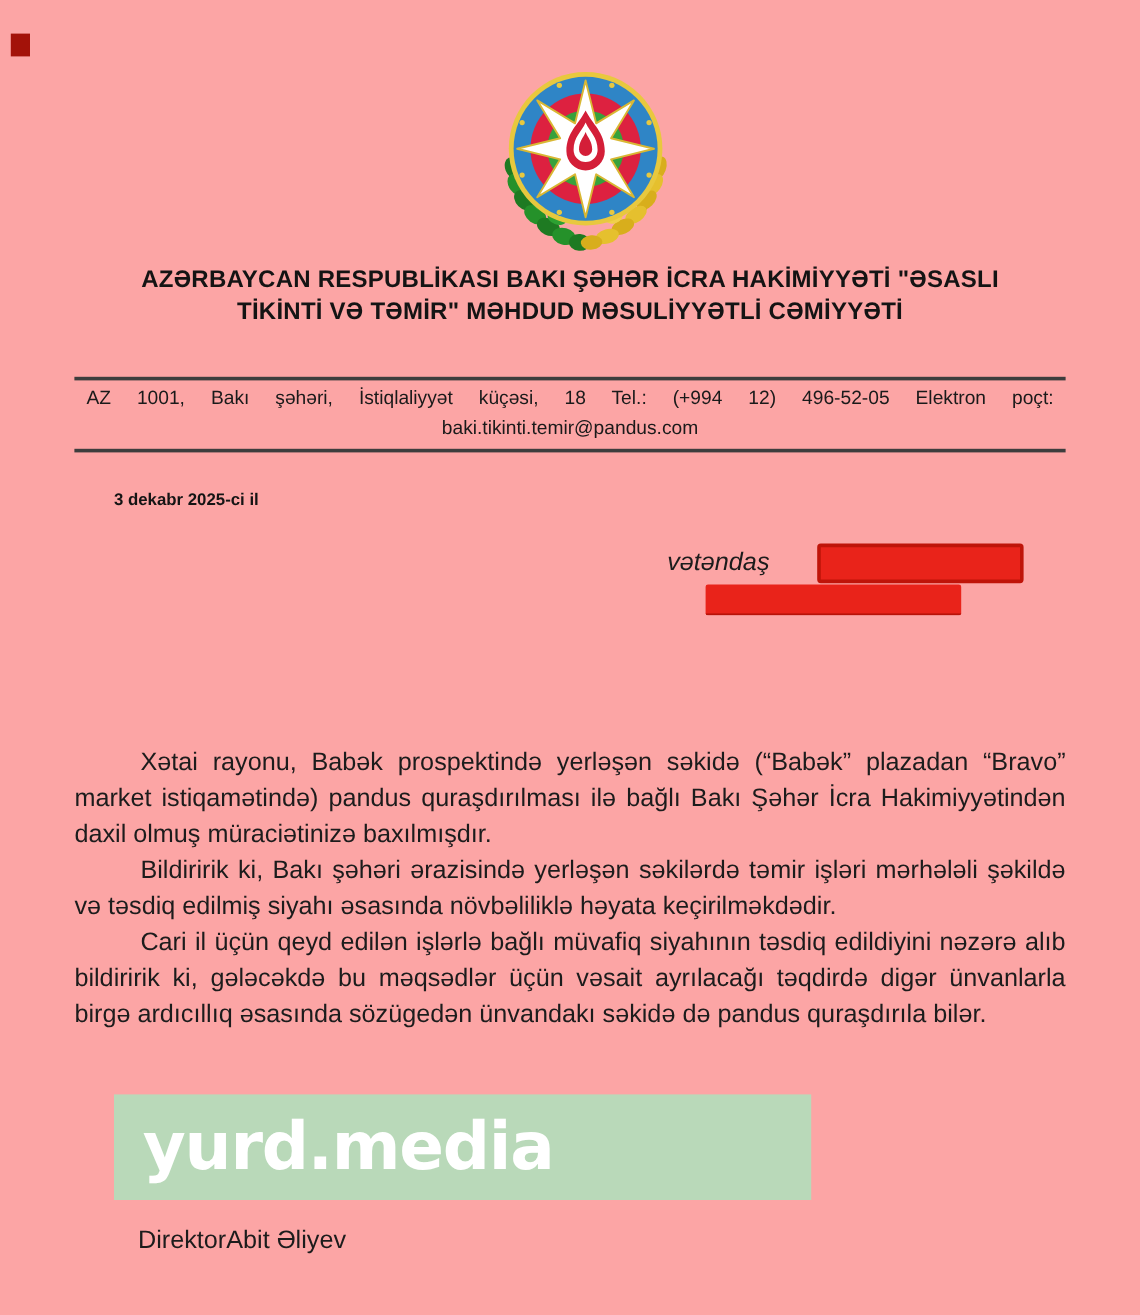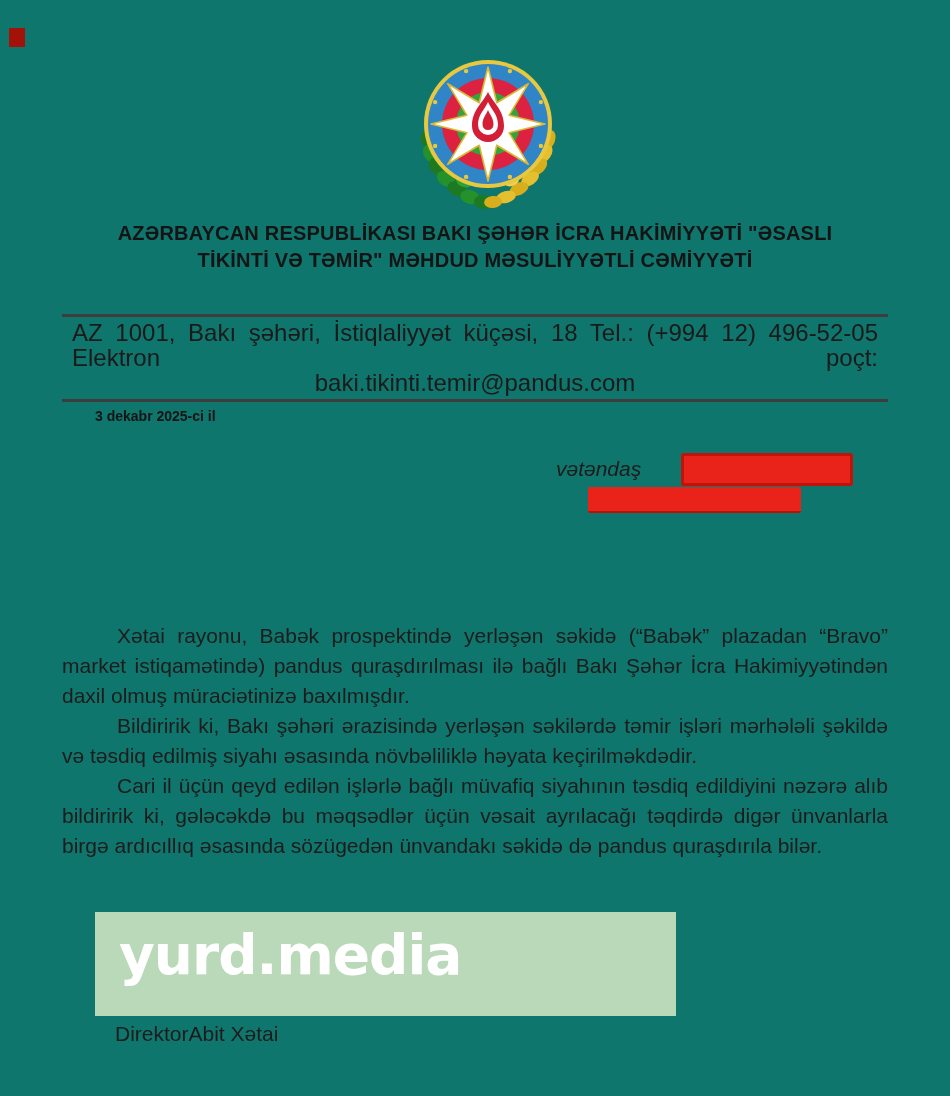--- a/index.html
+++ b/index.html
@@ -1,20 +1,20 @@
 <!DOCTYPE html>
 <html><head>
 <meta charset="utf-8">
 <style>
   html, body { margin: 0; padding: 0; background: #ffffff; }
   .page {
     position: relative;
     width: 950px;
     height: 1096px;
-    background: #0f766e;
+    background: #fca5a5;
     font-family: "Liberation Sans", sans-serif;
     color: #1c1c1c;
     overflow: hidden;
   }
 
   .corner-mark {
     position: absolute;
     left: 9px; top: 28px;
     width: 16px; height: 19px;
     background: #a31209;
@@ -39,21 +39,21 @@
   }
   .org-name span { display: block; }
 
   .contact-bar {
     position: absolute;
     left: 62px; top: 314px;
     width: 826px;
     border-top: 3px solid #3d3d3d;
     border-bottom: 3px solid #3d3d3d;
     padding: 3px 0 4px 0;
-    font-size: 24px;
+    font-size: 16px;
     line-height: 25px;
     color: #1a1a1a;
   }
   .contact-line1 {
     padding: 0 10px;
     text-align: justify;
     text-align-last: justify;
     word-spacing: 2px;
   }
   .contact-line2 { text-align: center; }
@@ -106,21 +106,21 @@
     color: #1c1c1c;
   }
   .body-text p {
     margin: 0;
     text-indent: 55px;
   }
 
   .watermark {
     position: absolute;
     left: 95px; top: 912px;
-    width: 581px; height: 104px;
+    width: 581px; height: 88px;
     background: #b9d9b9;
   }
   .watermark-text {
     display: block;
     padding-left: 24px;
     font-family: "DejaVu Sans", sans-serif;
     font-weight: bold;
     font-size: 55px;
     line-height: 86px;
     letter-spacing: -1px;
@@ -227,16 +227,16 @@
     <p>Bildiririk ki, Bakı şəhəri ərazisində yerləşən səkilərdə təmir işləri mərhələli şəkildə və təsdiq edilmiş siyahı əsasında növbəliliklə həyata keçirilməkdədir.</p>
     <p>Cari il üçün qeyd edilən işlərlə bağlı müvafiq siyahının təsdiq edildiyini nəzərə alıb bildiririk ki, gələcəkdə bu məqsədlər üçün vəsait ayrılacağı təqdirdə digər ünvanlarla birgə ardıcıllıq əsasında sözügedən ünvandakı səkidə də pandus quraşdırıla bilər.</p>
   </div>
 
   <div class="watermark">
     <span class="watermark-text">yurd.media</span>
   </div>
 
   <div class="signature-row">
     <span>Direktor</span>
-    <span>Abit Xətai</span>
+    <span>Abit Əliyev</span>
   </div>
 
 </div>
 
 </body></html>

